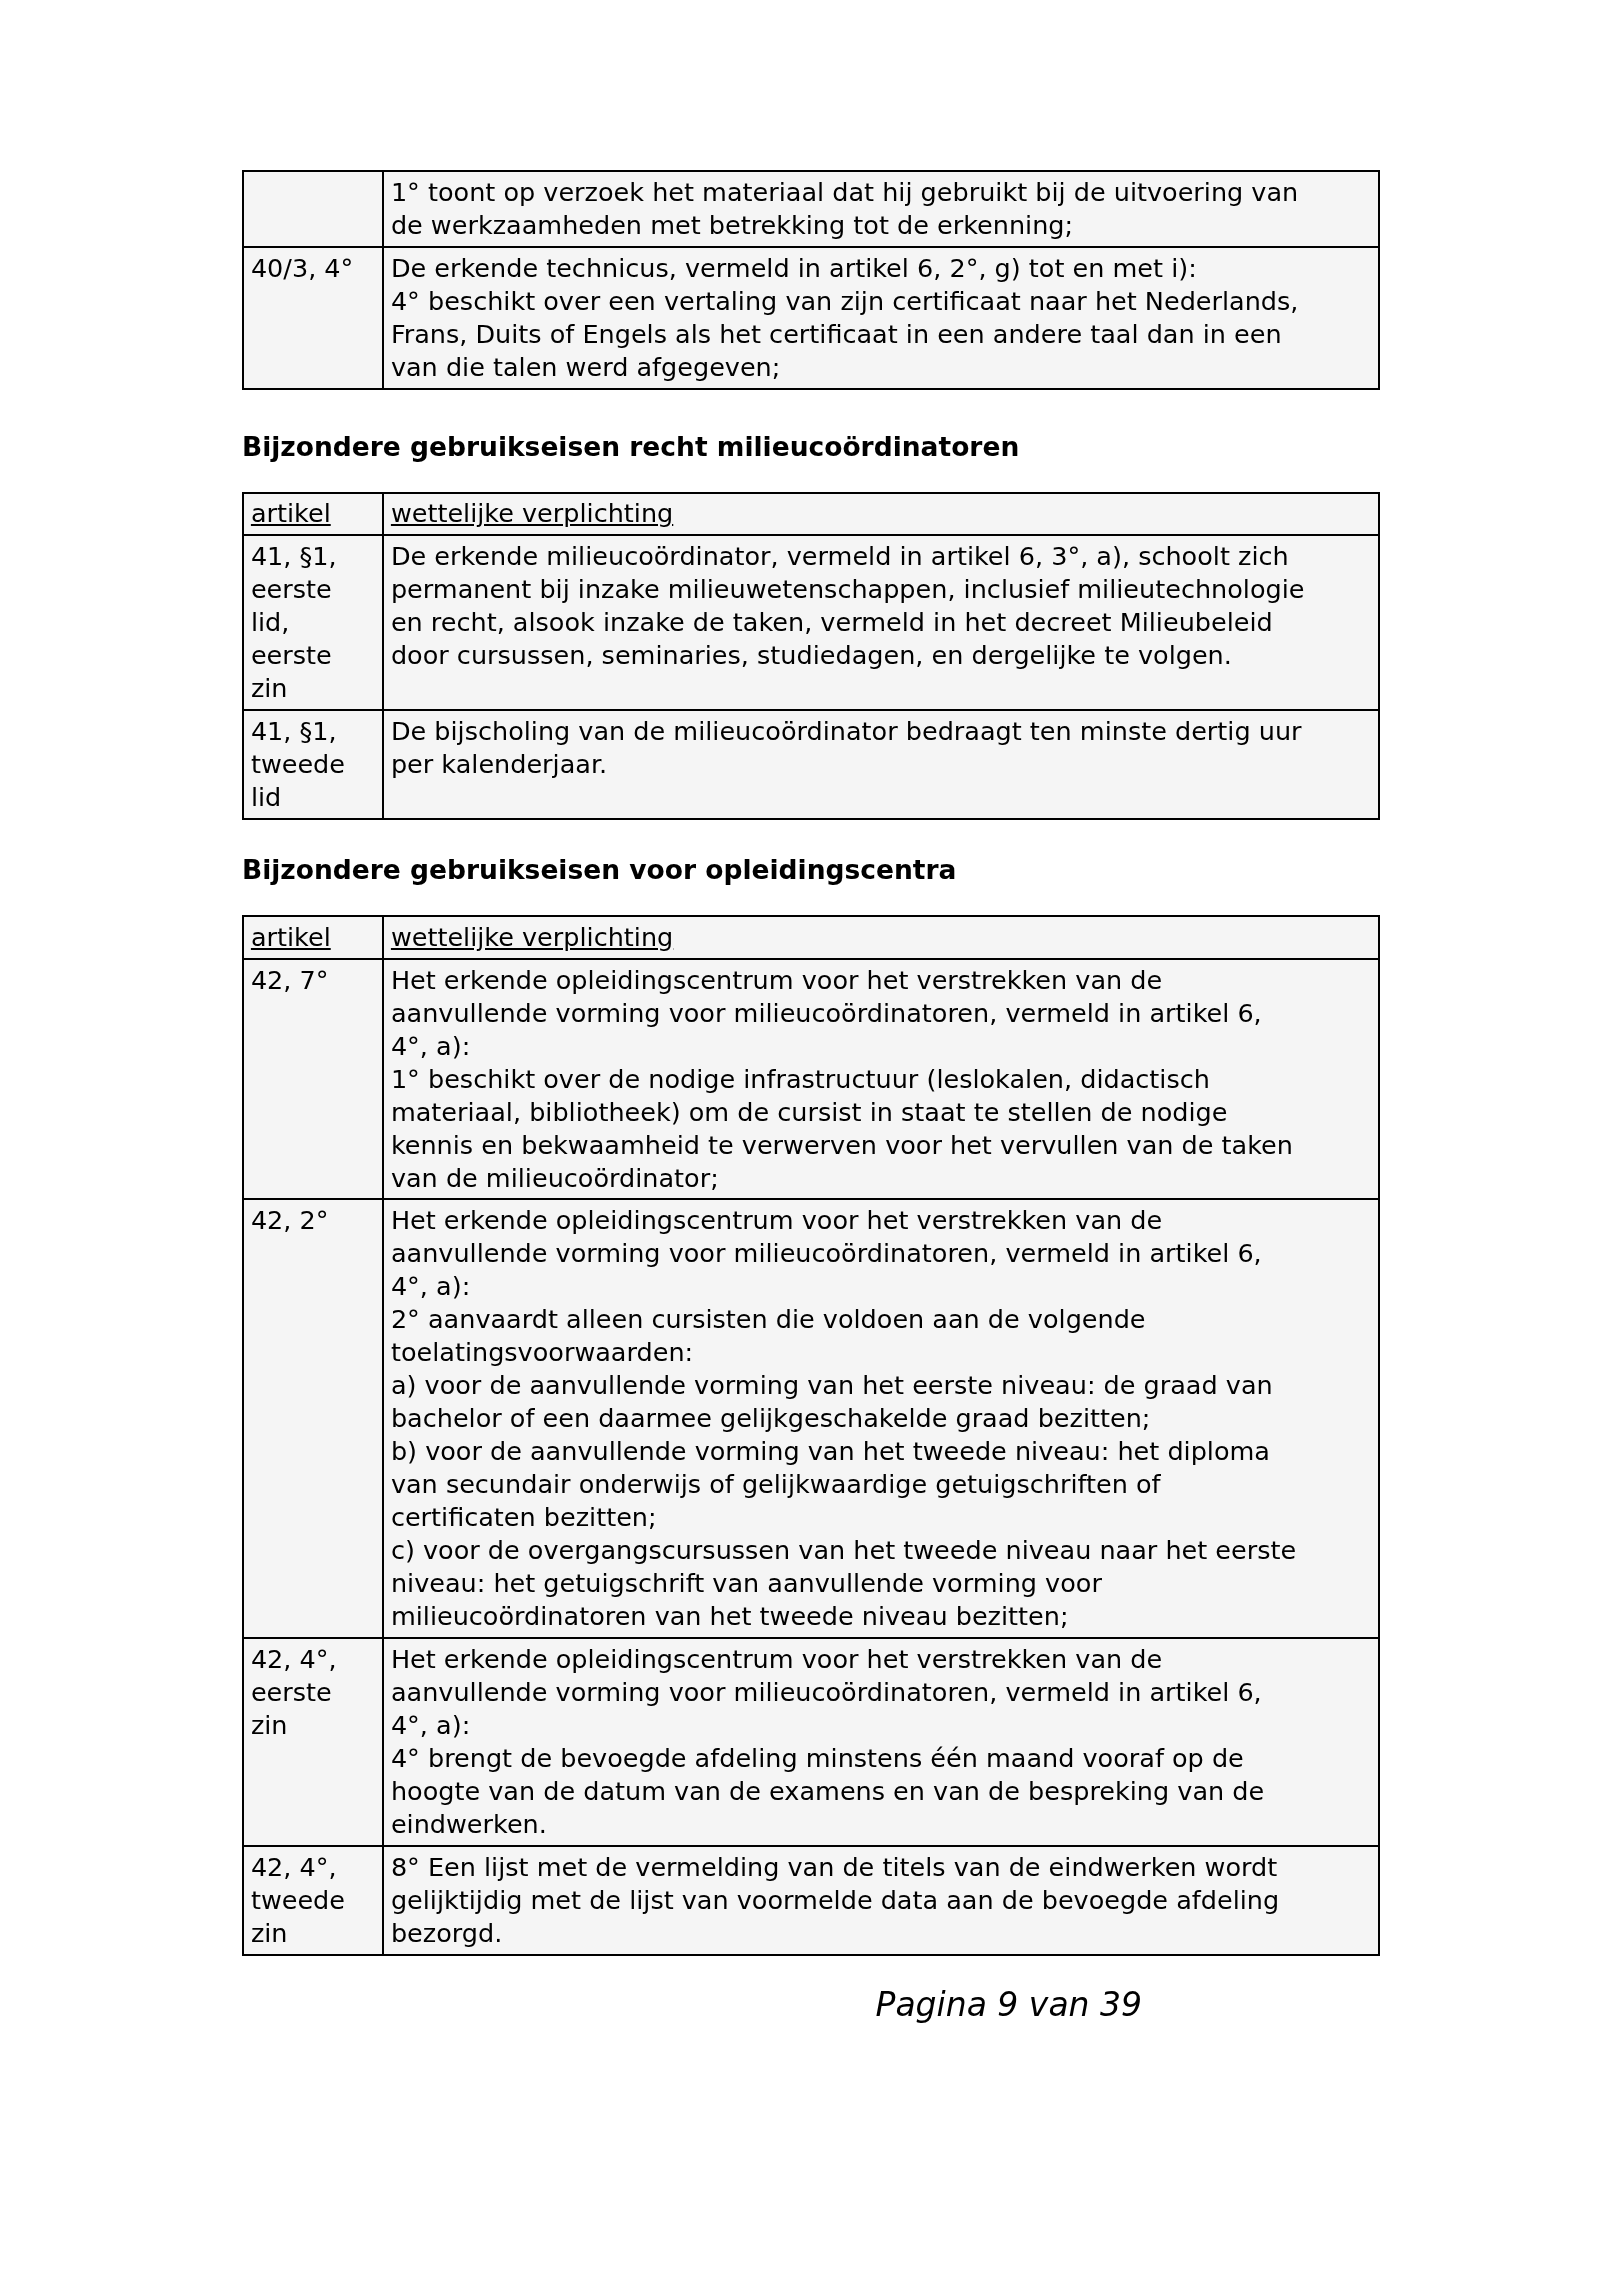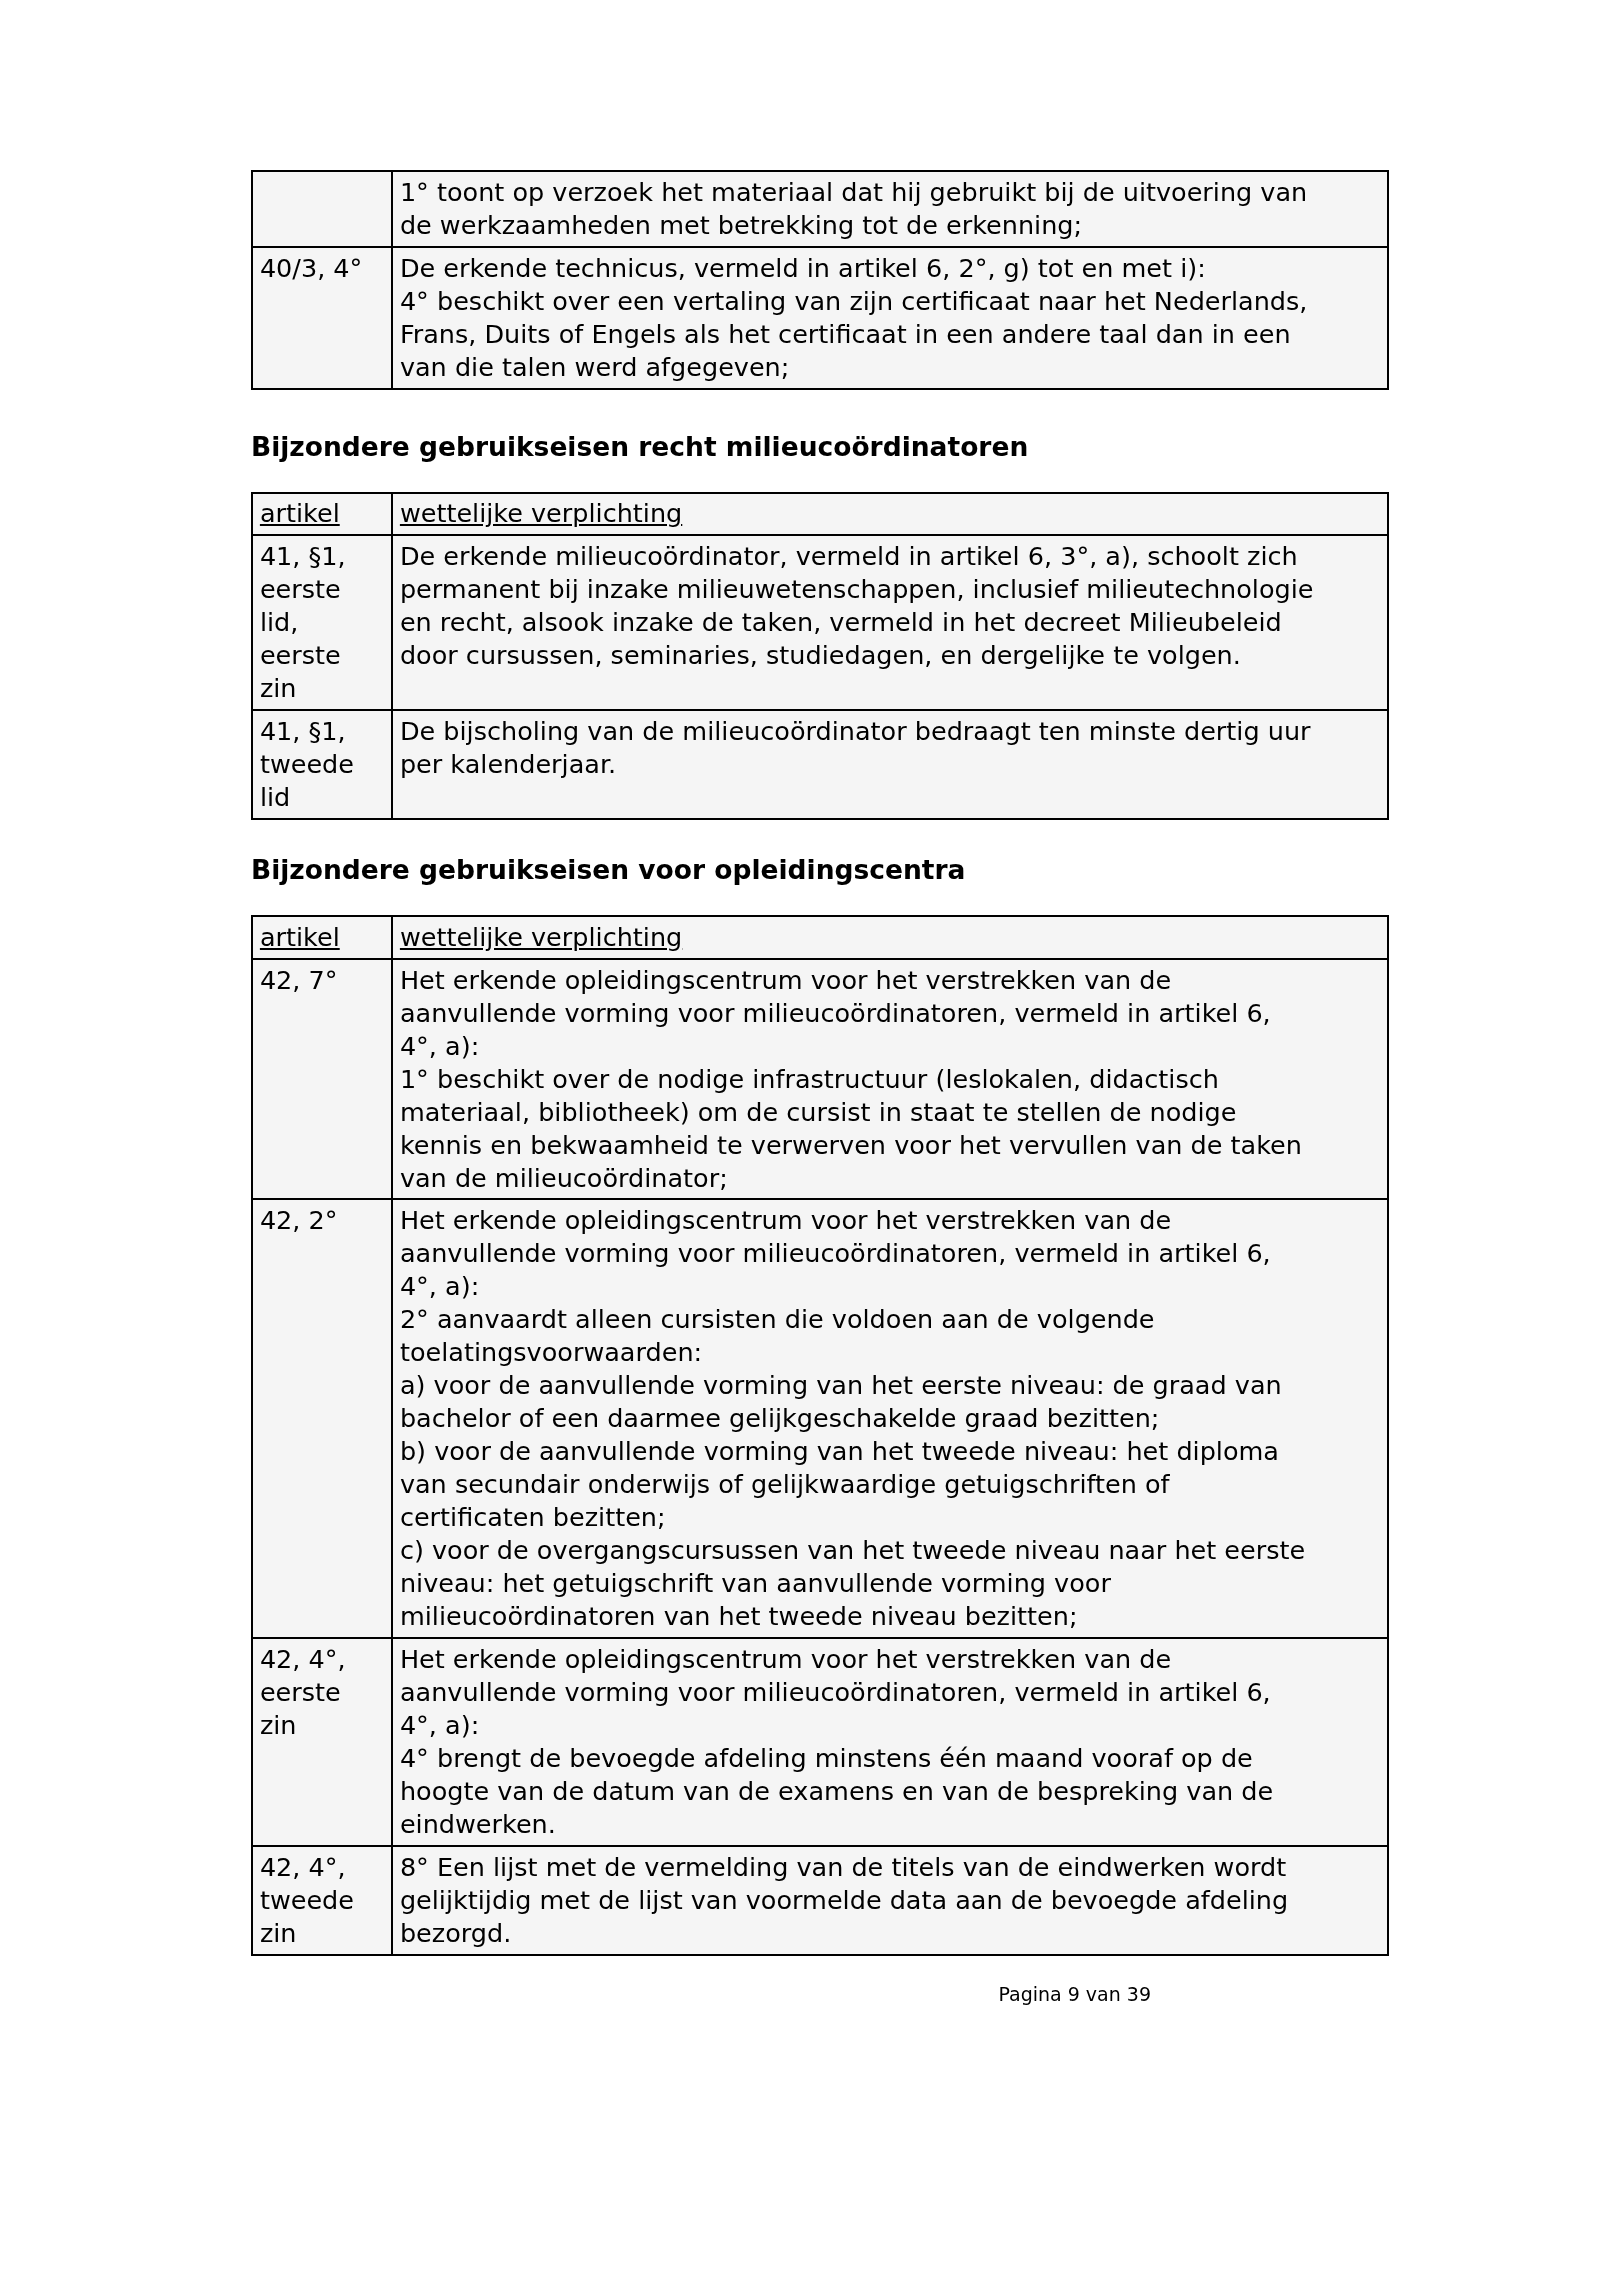--- a/index.html
+++ b/index.html
@@ -8,21 +8,21 @@
     position: relative;
     width: 1621px;
     height: 2293px;
     background: #ffffff;
     overflow: hidden;
     font-family: "DejaVu Sans", "Liberation Sans", sans-serif;
     color: #000000;
   }
   .content {
     position: absolute;
-    left: 251px;
+    left: 242px;
     top: 170px;
     width: 900px;
   }
   .doc-table {
     border-collapse: collapse;
     table-layout: fixed;
     width: 1138px;
     background: #f5f5f5;
     border: 2.9px solid #000000;
   }
@@ -41,23 +41,24 @@
   .doc-table thead th { border-bottom: 2.9px solid #000000; text-decoration: underline; }
   .section-heading {
     font-size: 26.5px;
     line-height: 33px;
     font-weight: bold;
     margin: 40px 0 29px 0;
   }
   .spacer-heading { margin-top: 33px; }
   .page-footer {
     text-align: right;
-    font-size: 19px;
+    font-size: 33px;
     line-height: 33px;
-    margin-top: 22px;
+    margin-top: 32px;
+    font-style: italic;
   }
 </style>
 </head>
 <body>
 
 <div class="page">
   <div class="content">
 
     <table class="doc-table">
       <colgroup>

